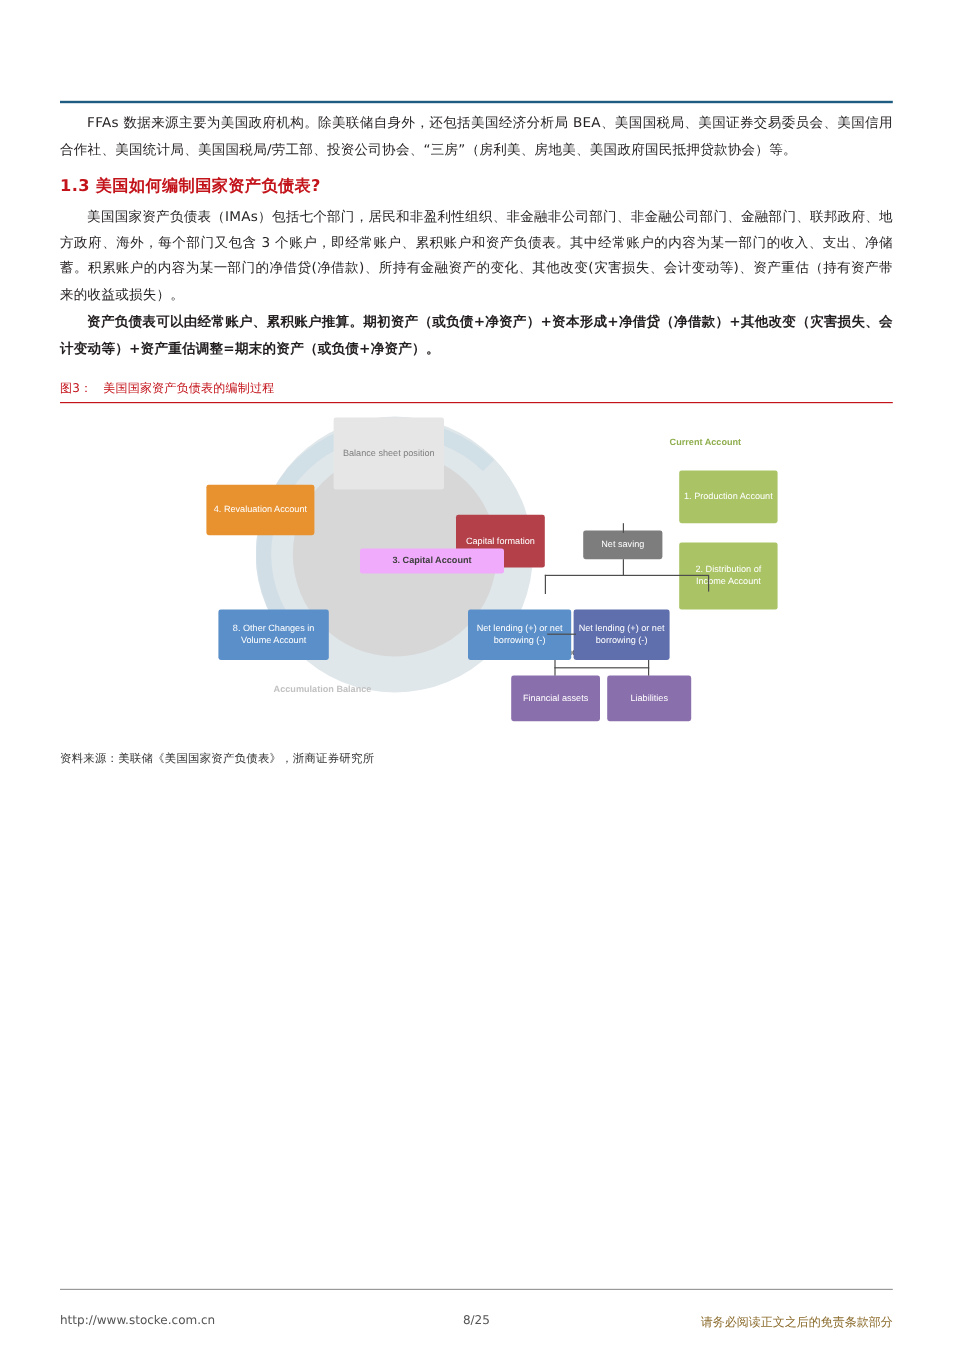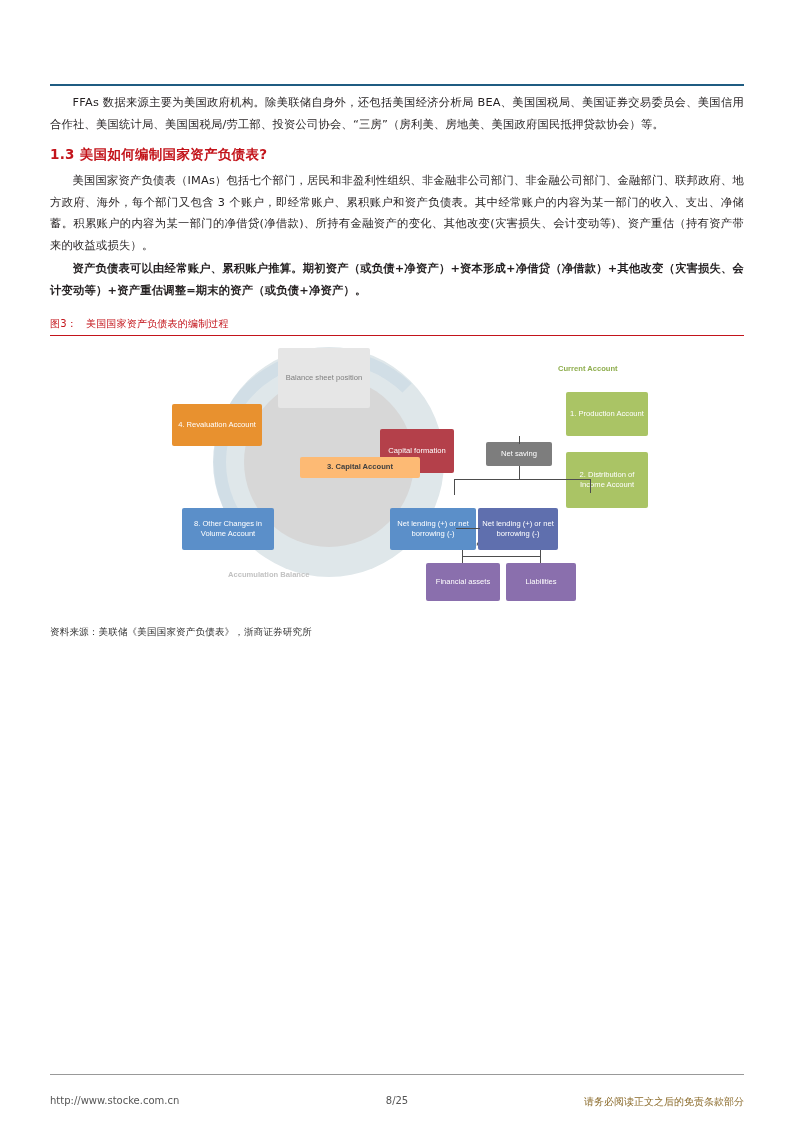--- a/index.html
+++ b/index.html
@@ -185,21 +185,21 @@
     line-height: 10.5px;
     color: #ffffff;
     display: flex;
     align-items: center;
     justify-content: center;
     text-align: center;
     padding: 3px 4px;
     border-radius: 2px;
   }
   .node.grey  { background: #e6e6e6; color: #7f7f7f; }
-  .node.white { background: #fdba74; color: #404040; }
+  .node.white { background: #f0abfc; color: #404040; }
   .node.red   { background: #b4404a; }
   .node.orange{ background: #e8912f; }
   .node.blue  { background: #5b8fc9; }
   .node.green { background: #aac465; }
   .node.purple{ background: #8a6fad; }
   .node.darkgrey { background: #7d7d7d; }
   .node.navy  { background: #5f6fae; }
 
   .label {
     position: absolute;

